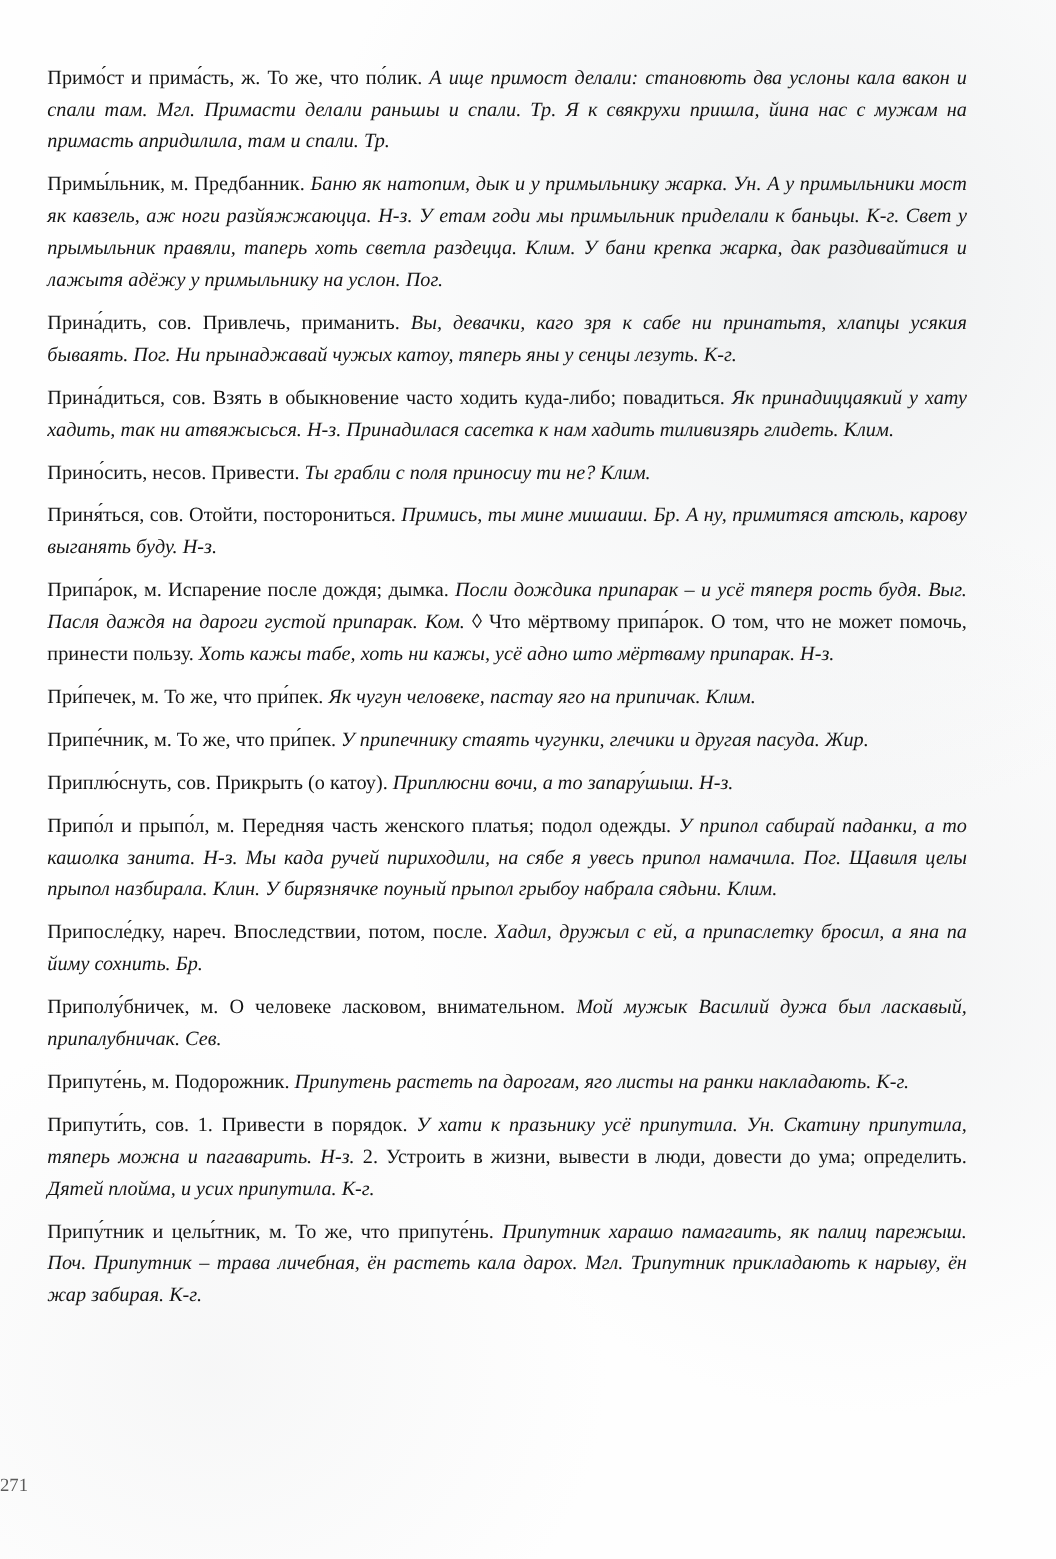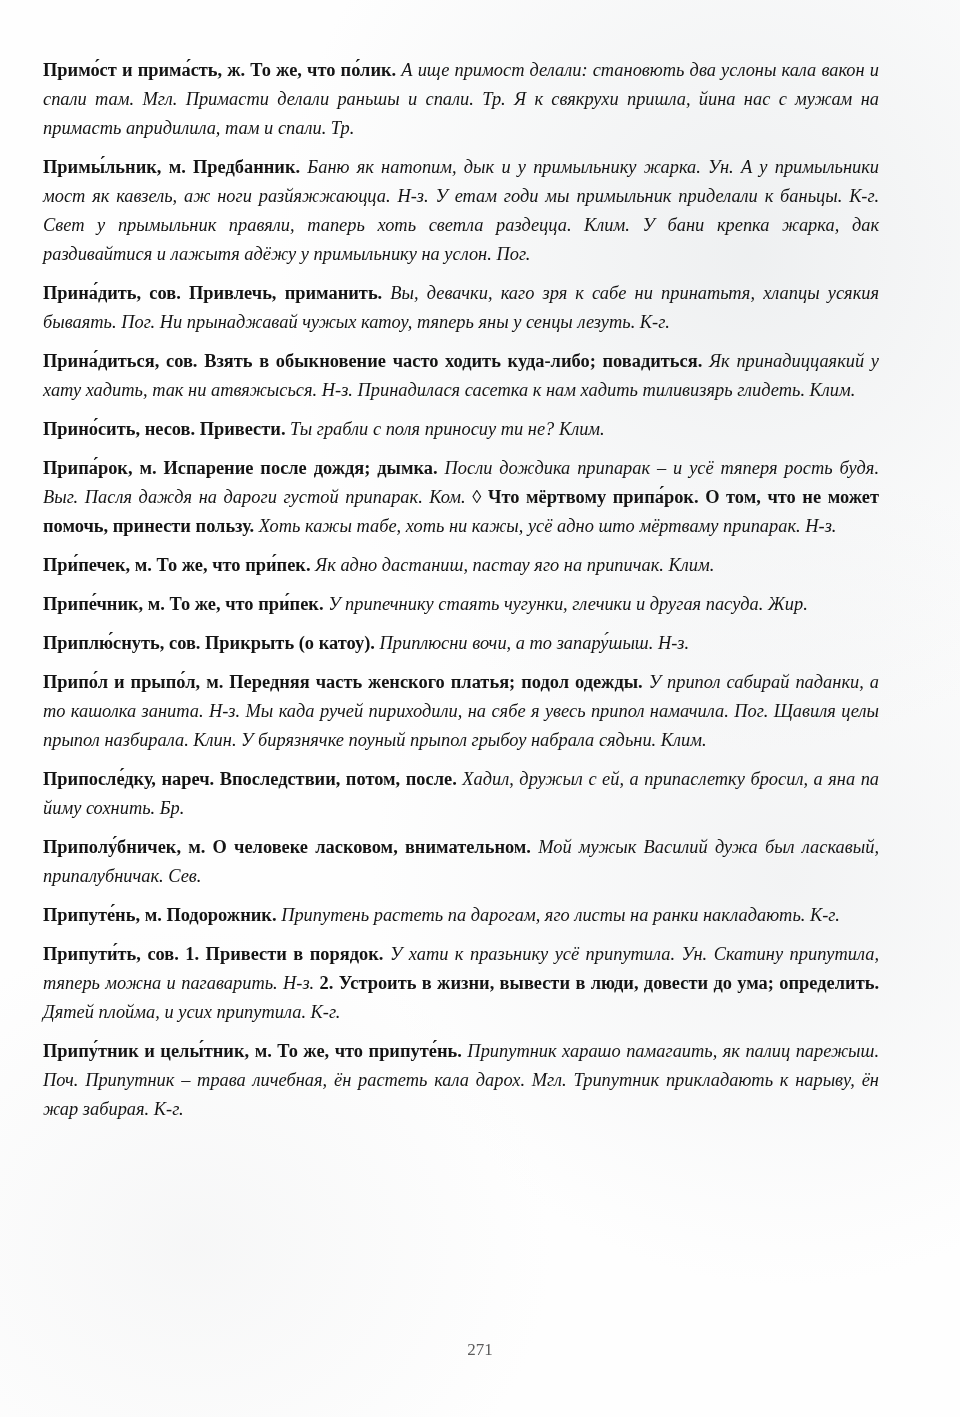--- a/index.html
+++ b/index.html
@@ -50,37 +50,36 @@
     -webkit-hyphens: none;
     hyphens: none;
     color: #141414;
   }
   .entry:last-child { margin-bottom: 0; }
 
   
   .entry b,
   .entry .hw,
   .entry .def {
-    font-weight: bold;
+    font-weight: normal;
     margin-top: 44px;
   }
 
   
   .entry i,
   .entry .ex {
     font-style: italic;
     font-weight: normal;
   }
 
   .page-number {
     position: absolute;
     left: 0;
     right: 0;
     top: 1340px;
-    text-align: center;
     font-size: 17px;
     color: #5b5b5b;
     font-family: "Liberation Serif", "DejaVu Serif", serif;
   }
 </style>
 </head>
 <body>
 
 <div class="page">
   <div class="scan-tint"></div>
@@ -90,25 +89,26 @@
     <p class="entry"><span class="hw">Примо́ст и прима́сть,</span><span class="def"> ж. </span><span class="def">То же, что по́лик.</span><span class="ex"> А ище примост делали: становють два услоны кала вакон и спали там. Мгл. Примасти делали раньшы и спали. Тр. Я к свякрухи пришла, йина нас с мужам на примасть апридилила, там и спали. Тр.</span></p>
 
     <p class="entry"><span class="hw">Примы́льник,</span><span class="def"> м. </span><span class="def">Предбанник.</span><span class="ex"> Баню як натопим, дык и у примыльнику жарка. Ун. А у примыльники мост як кавзель, аж ноги разйяжжаюцца. Н-з. У етам годи мы примыльник приделали к баньцы. К-г. Свет у прымыльник правяли, таперь хоть светла раздецца. Клим. У бани крепка жарка, дак раздивайтися и лажытя адёжу у примыльнику на услон. Пог.</span></p>
 
     <p class="entry"><span class="hw">Прина́дить,</span><span class="def"> сов. </span><span class="def">Привлечь, приманить.</span><span class="ex"> Вы, девачки, каго зря к сабе ни принатьтя, хлапцы усякия бываять. Пог. Ни прынаджавай чужых катоу, тяперь яны у сенцы лезуть. К-г.</span></p>
 
     <p class="entry"><span class="hw">Прина́диться,</span><span class="def"> сов. </span><span class="def">Взять в обыкновение часто ходить куда-либо; повадиться.</span><span class="ex"> Як принадиццаякий у хату хадить, так ни атвяжысься. Н-з. Принадилася сасетка к нам хадить тиливизярь глидеть. Клим.</span></p>
 
     <p class="entry"><span class="hw">Прино́сить,</span><span class="def"> несов. </span><span class="def">Привести.</span><span class="ex"> Ты грабли с поля приносиу ти не? Клим.</span></p>
 
+    <p class="entry"><span class="hw">Приня́ться,</span><span class="def"> сов. </span><span class="def">Отойти, посторониться.</span><span class="ex"> Примись, ты мине мишаиш. Бр. А ну, примитяся атсюль, карову выганять буду. Н-з.</span></p>
 
     <p class="entry"><span class="hw">Припа́рок,</span><span class="def"> м. </span><span class="def">Испарение после дождя; дымка.</span><span class="ex">  Посли дождика припарак – и усё тяперя рость будя. Выг. Пасля даждя на дароги густой припарак. Ком. </span><span class="def">◊</span><span class="def"> Что мёртвому припа́рок.</span><span class="def"> О том, что не может помочь, принести пользу.</span><span class="ex"> Хоть кажы табе, хоть ни кажы, усё адно што мёртваму припарак. Н-з.</span></p>
 
 
-    <p class="entry"><span class="hw">При́печек,</span><span class="def"> м. </span><span class="def">То же, что при́пек.</span><span class="ex"> Як адно дастаниш, пастау яго на припичак. Клим.</span></p>
+    <p class="entry"><span class="hw">При́печек,</span><span class="def"> м. </span><span class="def">То же, что при́пек.</span><span class="ex"> Як чугун человеке, пастау яго на припичак. Клим.</span></p>
 
     <p class="entry"><span class="hw">Припе́чник,</span><span class="def"> м. </span><span class="def">То же, что при́пек.</span><span class="ex"> У припечнику стаять чугунки, глечики и другая пасуда. Жир.</span></p>
 
     <p class="entry"><span class="hw">Приплю́снуть,</span><span class="def"> сов. </span><span class="def">Прикрыть (о катоу).</span><span class="ex"> Приплюсни вочи, а то запару́шыш. Н-з.</span></p>
 
     <p class="entry"><span class="hw">Припо́л и прыпо́л,</span><span class="def"> м. </span><span class="def">Передняя часть женского платья; подол одежды.</span><span class="ex"> У припол сабирай паданки, а то кашолка занита. Н-з. Мы када ручей пириходили, на сябе я увесь припол намачила. Пог. Щавиля целы прыпол назбирала. Клин. У бирязнячке поуный прыпол грыбоу набрала сядьни. Клим.</span></p>
 
     <p class="entry"><span class="hw">Припосле́дку,</span><span class="def"> нареч. </span><span class="def">Впоследствии, потом, после.</span><span class="ex"> Хадил, дружыл с ей, а припаслетку бросил, а яна па йиму сохнить. Бр.</span></p>
 
     <p class="entry"><span class="hw">Приполу́бничек,</span><span class="def"> м. </span><span class="def">О человеке ласковом, внимательном.</span><span class="ex"> Мой мужык Василий дужа был ласкавый, припалубничак. Сев.</span></p>

